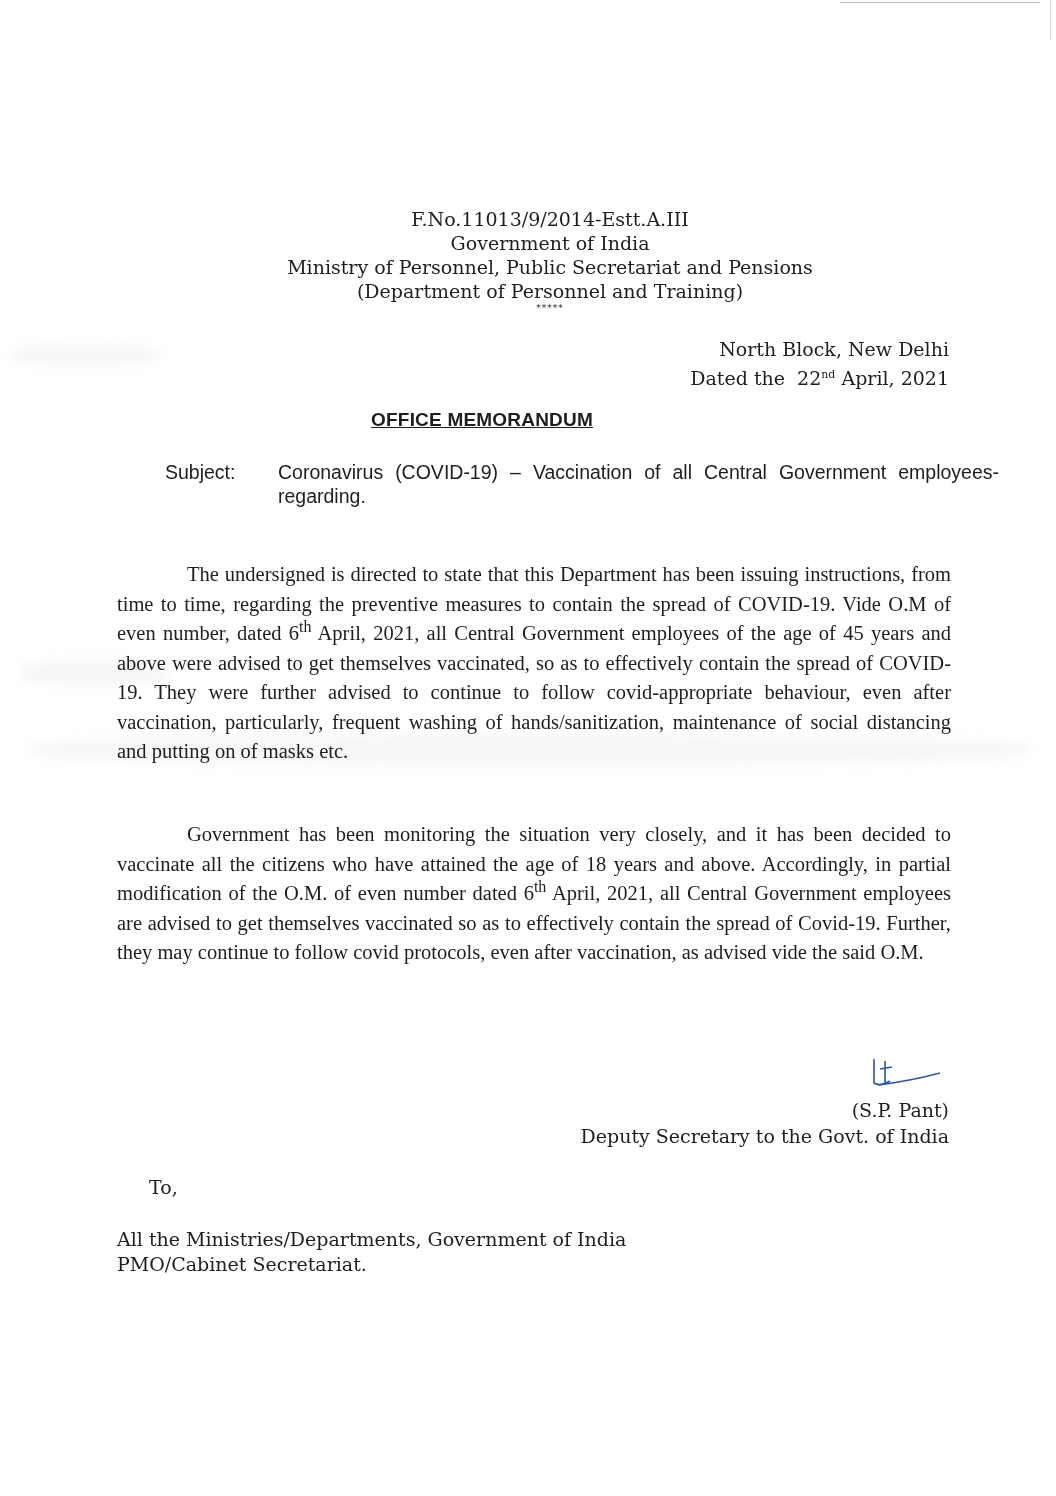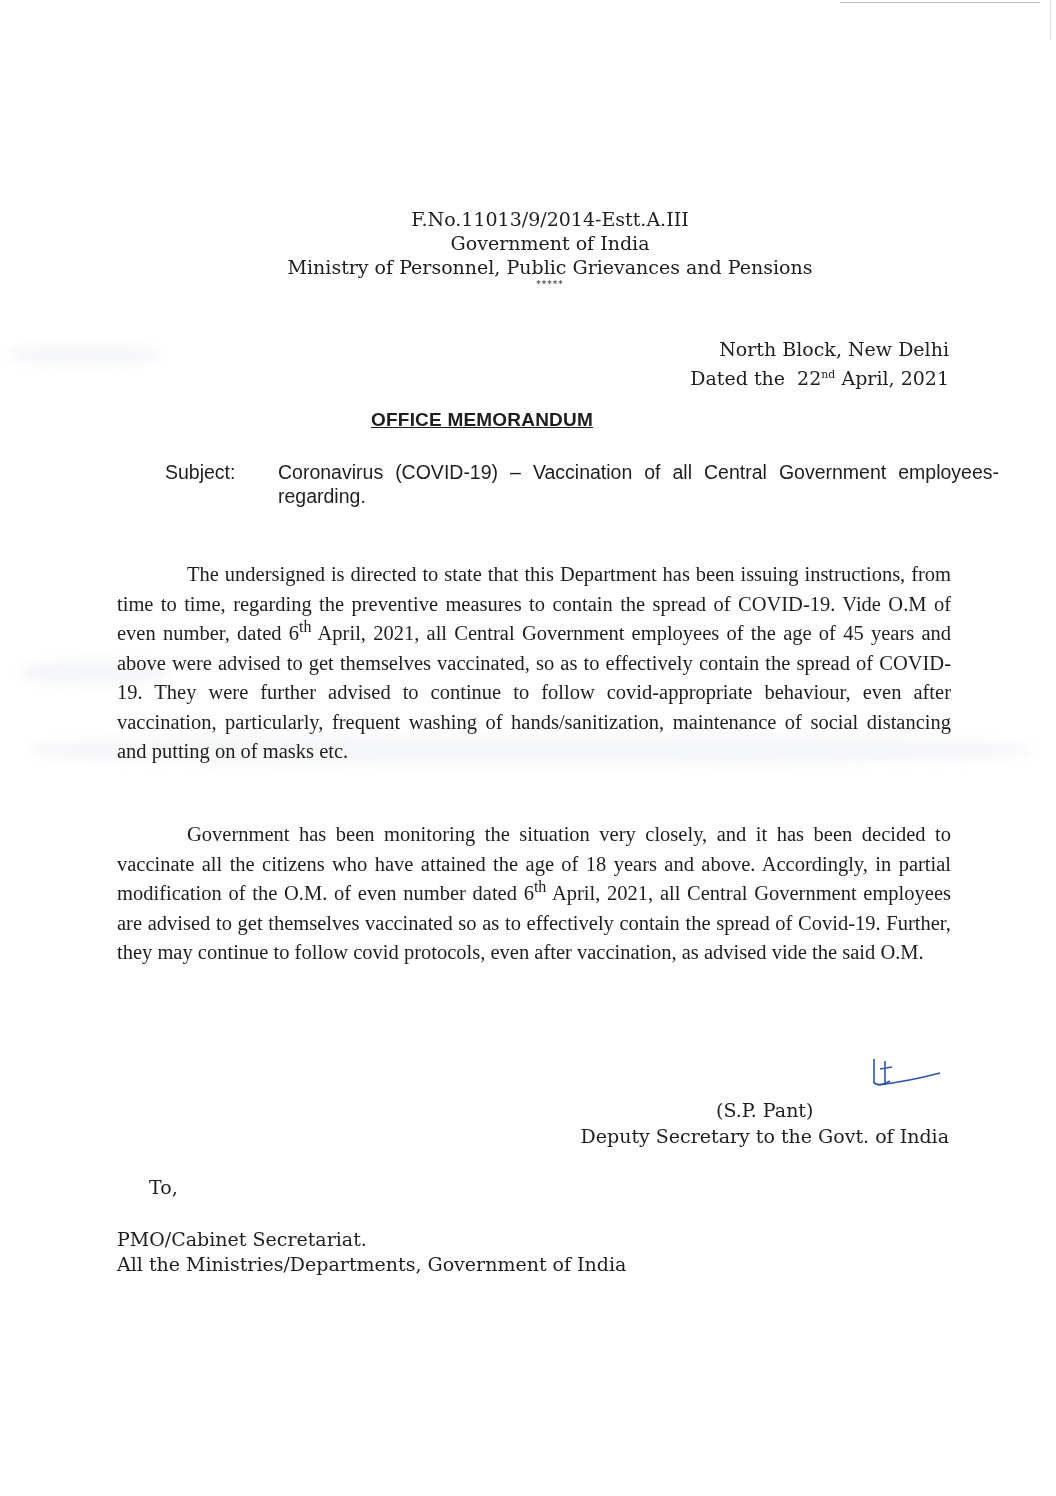--- a/index.html
+++ b/index.html
@@ -26,38 +26,39 @@
   .subject-text .l1 { display: block; text-align: justify; text-align-last: justify; }
 
   .body { position: absolute; left: 117px; width: 834px; font-family: "Liberation Serif", serif;
     font-size: 20.5px; line-height: 29.5px; text-align: justify; }
   .p1 { top: 560px; }
   .p2 { top: 820px; }
   .body p { margin: 0; text-indent: 70px; }
   .body sup { font-size: 16px; line-height: 0; }
 
   .sign-mark { position: absolute; top: 1055px; left: 870px; width: 80px; height: 40px; }
-  .signer { position: absolute; top: 1095px; right: 107px; text-align: center; font-size: 19px; line-height: 30px; }
+  .signer { position: absolute; top: 1095px; right: 107px; text-align: right; font-size: 19px; line-height: 30px; }
 
   .to { position: absolute; top: 1176px; left: 117px; font-size: 19px; margin-left: 32px; }
   .recipients { position: absolute; top: 1227px; left: 117px; font-size: 19px; line-height: 25px; }
 </style>
 </head>
 <body>
 
 <div class="scanline-top"></div>
 <div class="scanline-right"></div>
 <div class="smudge" style="top:345px;left:10px;width:150px;height:20px;"></div>
 <div class="smudge" style="top:735px;left:30px;width:1000px;height:30px;"></div>
 <div class="smudge" style="top:660px;left:20px;width:150px;height:25px;"></div>
 
 <div class="header">
   <div>F.No.11013/9/2014-Estt.A.III</div>
   <div>Government of India</div>
-  <div>Ministry of Personnel, Public Grievances and Pensions</div>
+  <div>Ministry of Personnel, Public Secretariat and Pensions</div>
+  <div>(Department of Personnel and Training)</div>
   <div class="stars">*****</div>
 </div>
 
 <div class="place">
   <div>North Block, New Delhi</div>
   <div><span style="white-space:pre">Dated the  22</span><sup>nd</sup><span style="white-space:pre"> April, 2021</span></div>
 </div>
 
 <div class="om-title">OFFICE MEMORANDUM</div>
 
@@ -82,15 +83,15 @@
   <path d="M8 30 Q40 26 70 18" stroke="#2f56a8" stroke-width="1.3" fill="none"></path>
 </svg>
 
 <div class="signer">
   <div>(S.P. Pant)</div>
   <div style="line-height:22px;">Deputy Secretary to the Govt. of India</div>
 </div>
 
 <div class="to">To,</div>
 <div class="recipients">
+  <div>All the Ministries/Departments, Government of India</div>
   <div>PMO/Cabinet Secretariat.</div>
-  <div>All the Ministries/Departments, Government of India</div>
 </div>
 
 </body></html>

